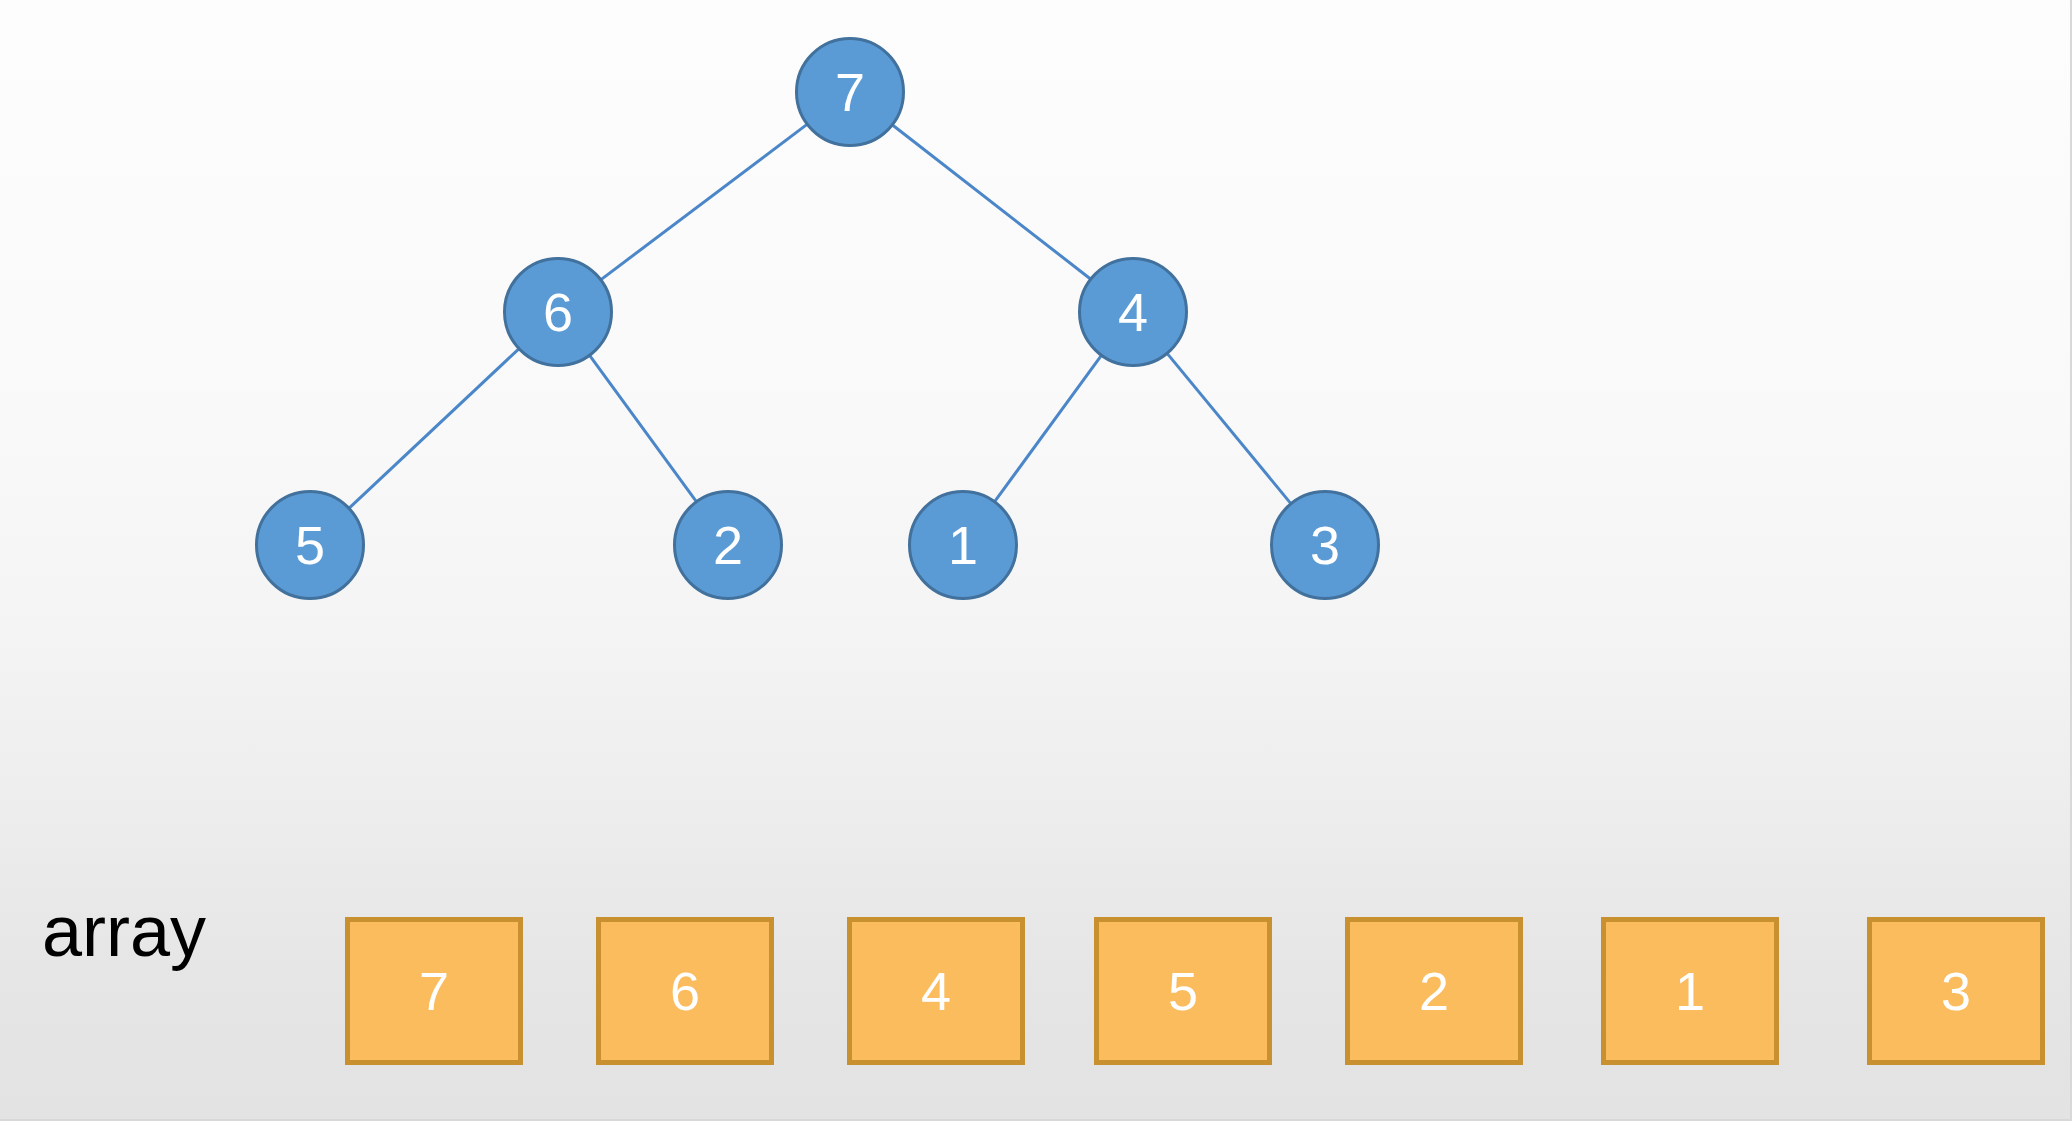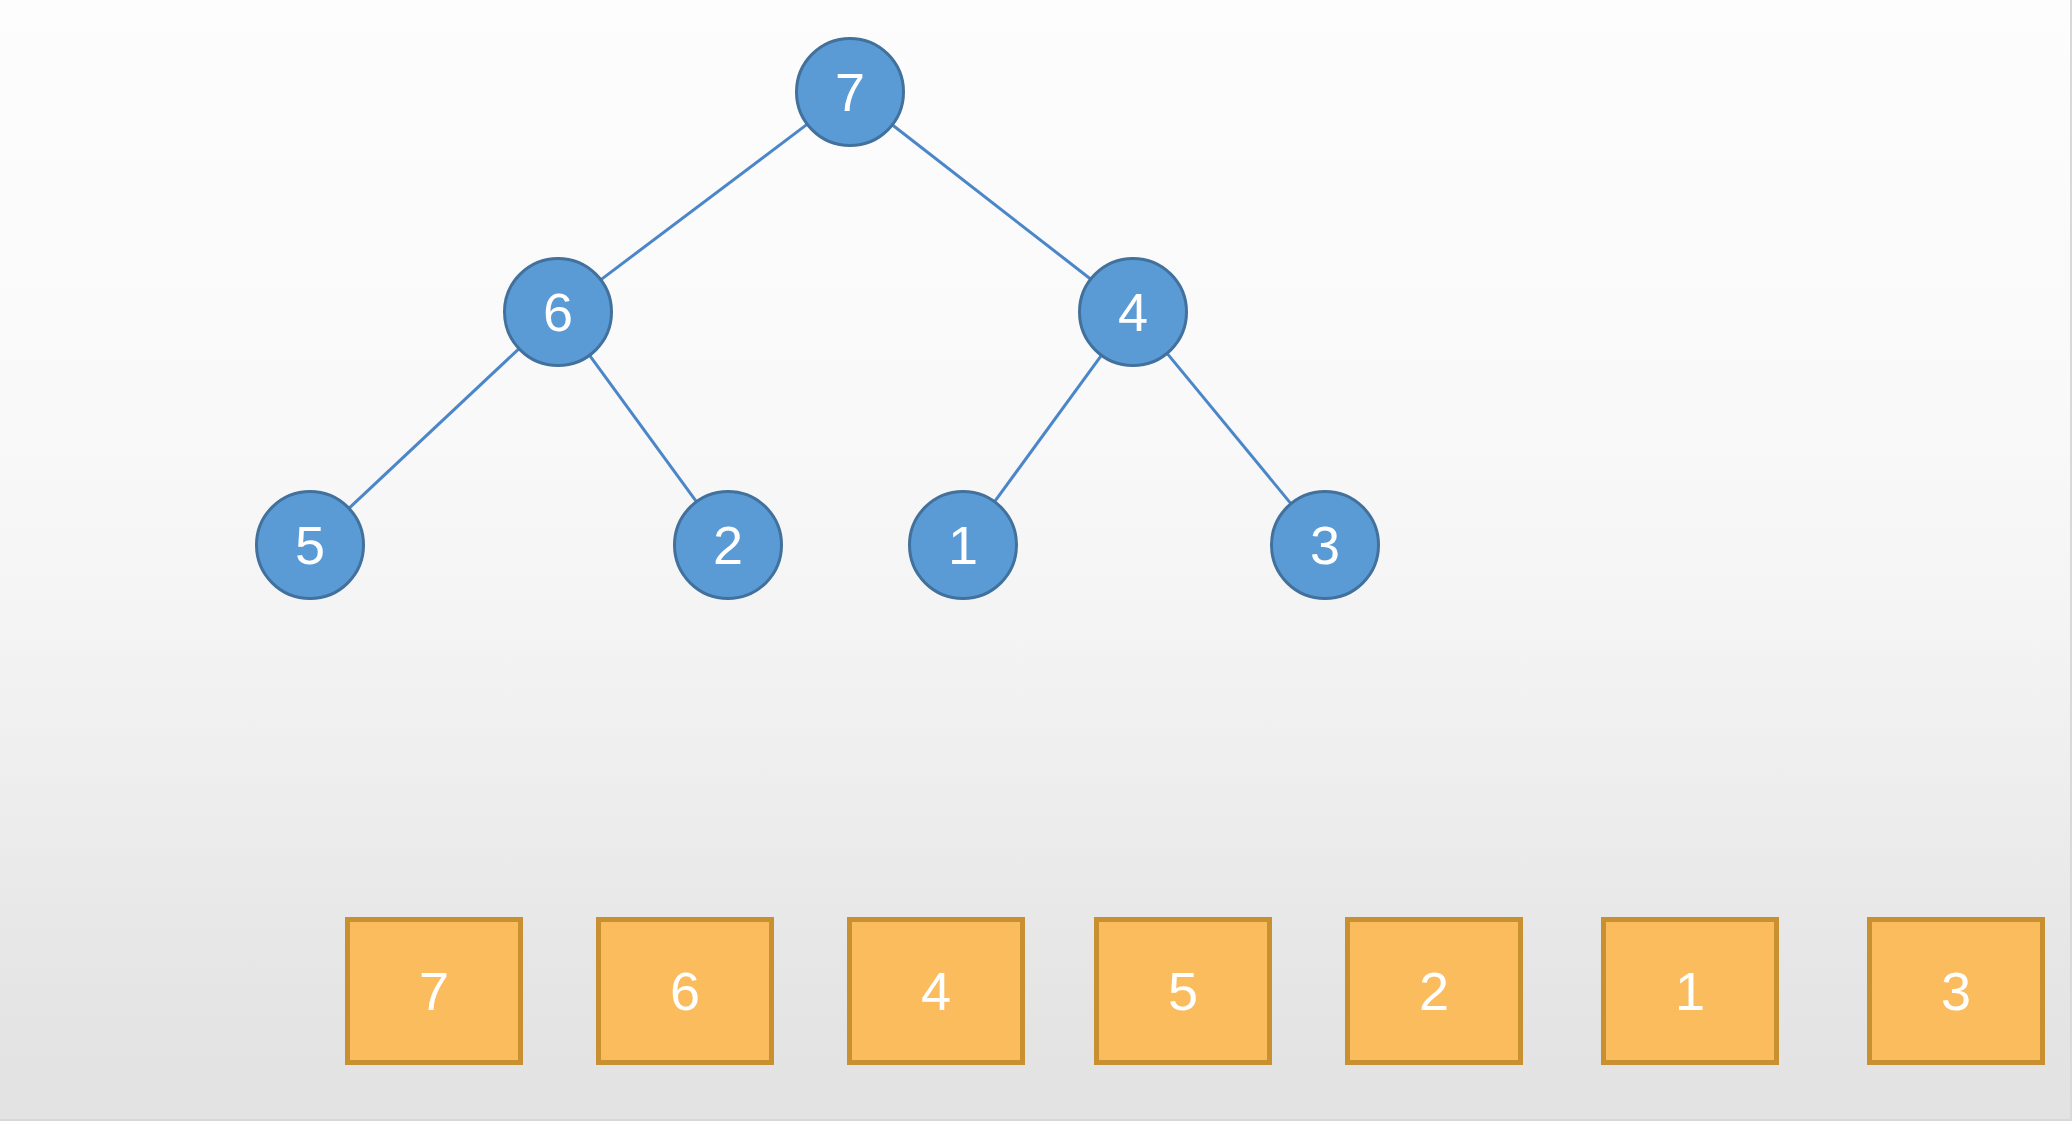--- a/index.html
+++ b/index.html
@@ -109,20 +109,21 @@
         <span class="node-label">2</span>
       </div>
       <div class="node" style="left: 908px; top: 490px; width: 110px; height: 110px;">
         <span class="node-label">1</span>
       </div>
       <div class="node" style="left: 1270px; top: 490px; width: 110px; height: 110px;">
         <span class="node-label">3</span>
       </div>
     </div>
 
+  <div class="array-label" style="left: 42px; top: 895px;">array</div>
 
   <div id="cell-layer">
       <div class="cell" style="left: 345px; top: 917px; width: 178px; height: 148px;">
         <span class="cell-label">7</span>
       </div>
       <div class="cell" style="left: 596px; top: 917px; width: 178px; height: 148px;">
         <span class="cell-label">6</span>
       </div>
       <div class="cell" style="left: 847px; top: 917px; width: 178px; height: 148px;">
         <span class="cell-label">4</span>

